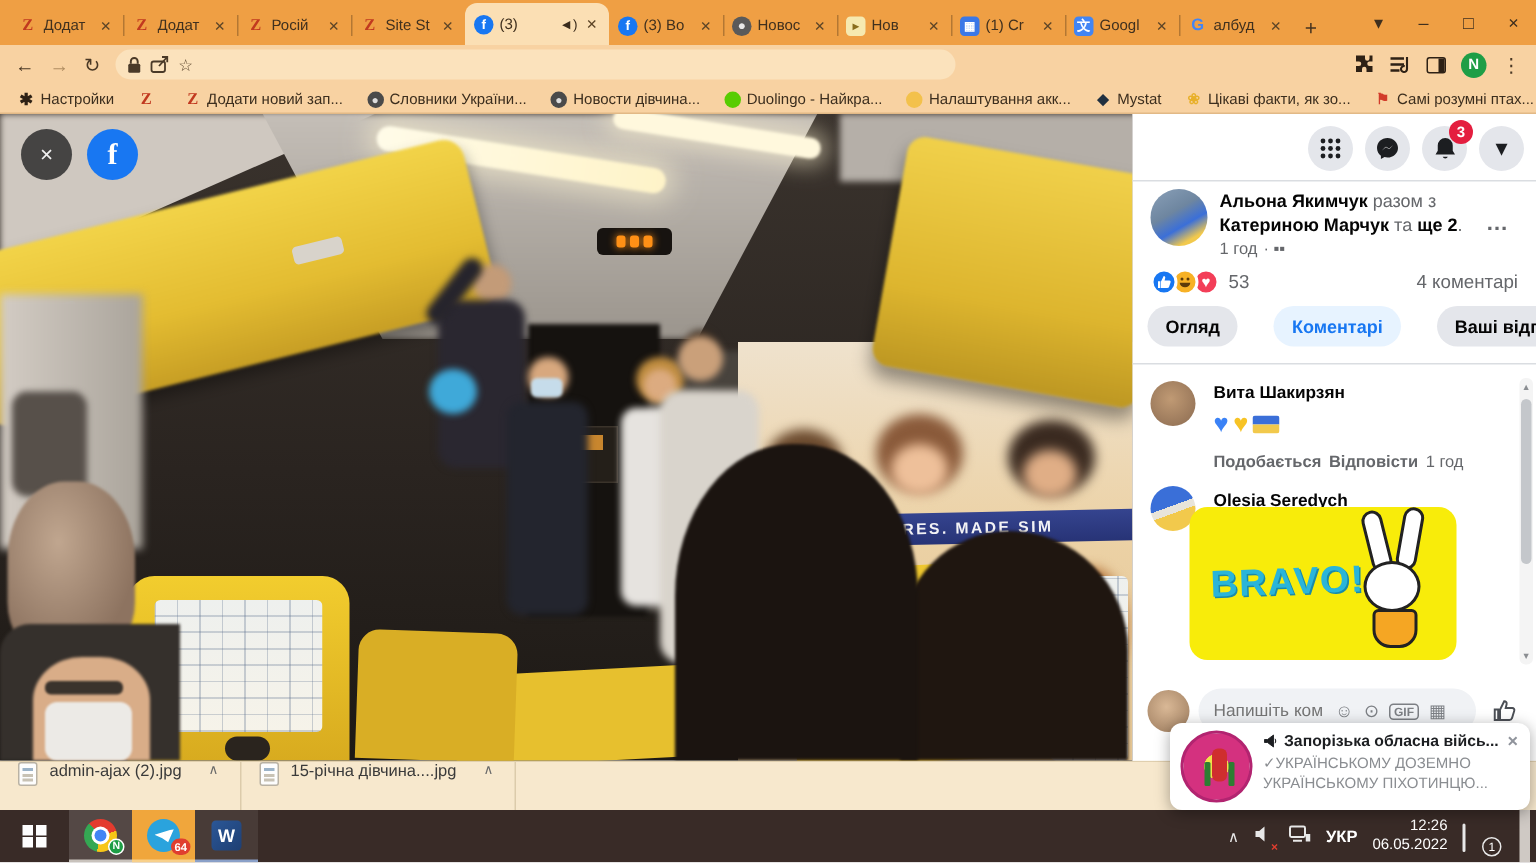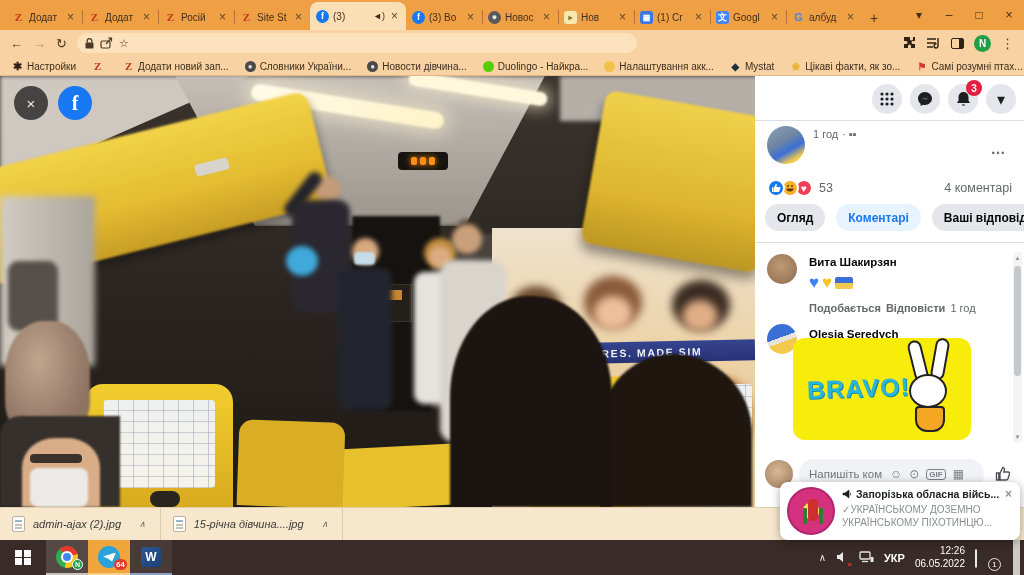--- a/index.html
+++ b/index.html
@@ -131,21 +131,21 @@
            align-items:center; justify-content:center; font-size:15px; color:#65676b; font-weight:bold; }
   .reactrow { position:absolute; top:103px; left:12px; right:12px; display:flex; align-items:center; }
   .remoji { width:18px; height:18px; border-radius:50%; display:flex; align-items:center; justify-content:center;
             border:2px solid #fff; margin-left:-4px; }
   .remoji:first-child { margin-left:0; }
   .rlike { background:#1877f2; z-index:3; }
   .rhaha { background:#f7b125; z-index:2; }
   .rlove { background:#f33e58; color:#fff; font-size:10px; z-index:1; }
   .rcount { margin-left:6px; font-size:12.5px; color:#65676b; }
   .ccount { margin-left:auto; font-size:12.5px; color:#65676b; }
-  .fbtabs { position:absolute; top:128px; left:10px; right:0; display:flex; gap:11px; align-items:center; }
+  .fbtabs { position:absolute; top:128px; left:10px; right:0; display:flex; gap:24px; align-items:center; }
   .fbtab { height:27px; border-radius:14px; background:#e4e6eb; color:#050505; font-size:12px; font-weight:bold;
            display:flex; align-items:center; padding:0 12px; white-space:nowrap; }
   .fbtab.active { background:#e7f3ff; color:#1877f2; }
   .comments { position:absolute; top:170px; left:0; right:0; bottom:60px; }
   .cmt-av { position:absolute; width:30px; height:30px; border-radius:50%; }
   .cmt-name { font-size:11.5px; font-weight:bold; color:#050505; }
   .heartrow { position:absolute; left:54px; top:28px; display:flex; align-items:center; gap:3px; }
   .heart { font-size:17px; line-height:1; }
   .h-blue { color:#3b82f6; }
   .h-yellow { color:#f7c325; }
@@ -184,21 +184,21 @@
   .emblem::after { content:""; position:absolute; left:19px; top:10px; width:10px; height:22px; background:#cf2e2e;
                    border-radius:4px; box-shadow:-8px 6px 0 -3px #2e7d32, 8px 6px 0 -3px #2e7d32; }
   .toast-title { display:flex; align-items:center; gap:4px; font-size:10.5px; font-weight:bold; color:#1c1e21;
                  white-space:nowrap; overflow:hidden; }
   .toast-close { margin-left:auto; color:#90949c; font-size:12px; }
   .toast-body { font-size:10px; color:#8a8d91; line-height:1.3; margin-top:2px; }
   .mega { width:10px; height:10px; flex:0 0 10px; }
 
   
   .dlbar { height:33px; background:#f7e8cd; border-top:1px solid #e0cfae; display:flex; align-items:center; }
-  .dlitem { display:flex; align-items:center; gap:8px; padding:0 14px 0 12px; height:100%;font-style:italic; }
+  .dlitem { display:flex; align-items:flex-start; gap:8px; padding:0 14px 0 12px; height:100%; }
   .dlsep { width:1px; height:100%; background:#dccbab; }
   .dlicon { width:13px; height:16px; background:#fdfdfd; border:1px solid #b9b2a4; border-radius:2px; position:relative; }
   .dlicon::after { content:""; position:absolute; left:2px; top:3px; right:2px; height:2px; background:#9bb3c8;
                    box-shadow:0 4px 0 #c8c2b4, 0 7px 0 #c8c2b4; }
   .dlname { font-size:11px; color:#3a3a3a; }
   .dlchev { font-size:9px; color:#6a6a6a; margin-left:10px; }
 
   
   .taskbar { height:35px; background:#392b27; display:flex; align-items:center; color:#fff; }
   .startbtn { width:46px; height:100%; display:flex; align-items:center; justify-content:center; }
@@ -499,20 +499,27 @@
           <span class="fbbadge">3</span>
         </div>
         <div class="fbcirc">
           <span>▾</span>
         </div>
       </div>
       <div class="divider" style="top:44px;"></div>
 
       <div class="post">
         <div class="pavatar"></div>
+        <div class="ptext">
+          <b>Альона Якимчук</b>
+          <span>разом з</span>
+          <b>Катериною Марчук</b>
+          <span>та</span>
+          <b>ще 2</b><span>.</span>
+        </div>
         <div class="pmeta">
           <span>1 год</span>
           <span>· ▪▪</span>
         </div>
         <div class="pdots">…</div>
       </div>
 
       <div class="reactrow">
         <span class="remoji rlike">
           <svg width="10" height="10" viewBox="0 0 10 10">

